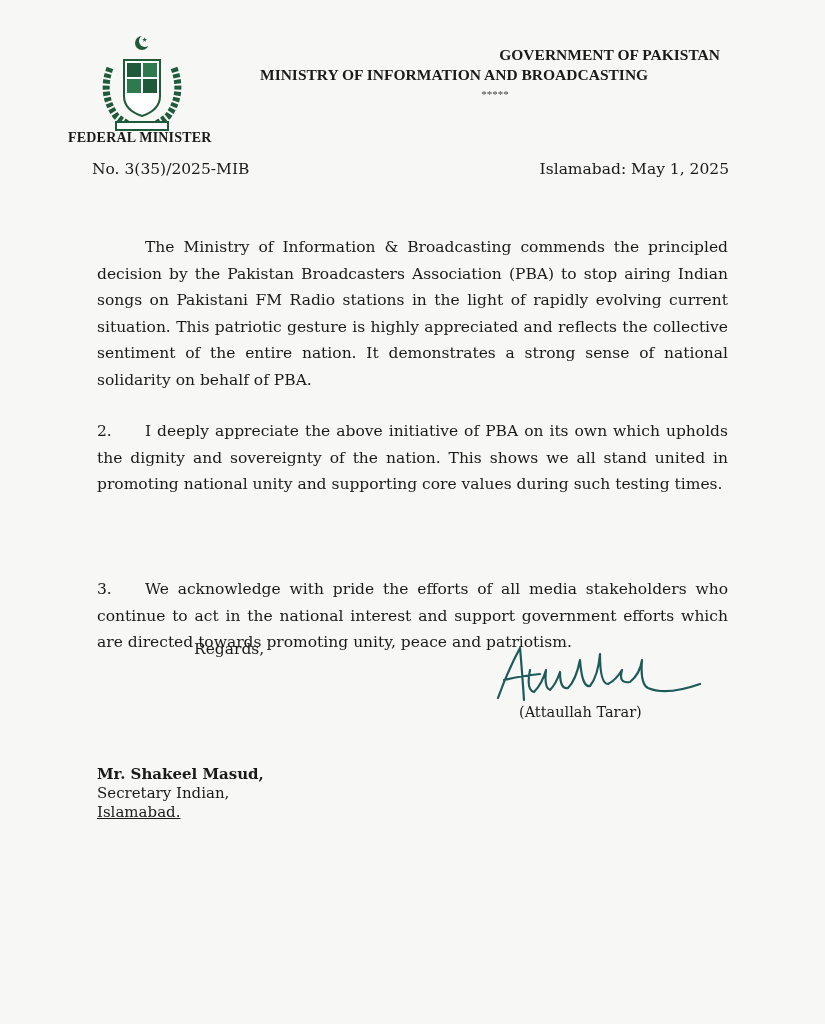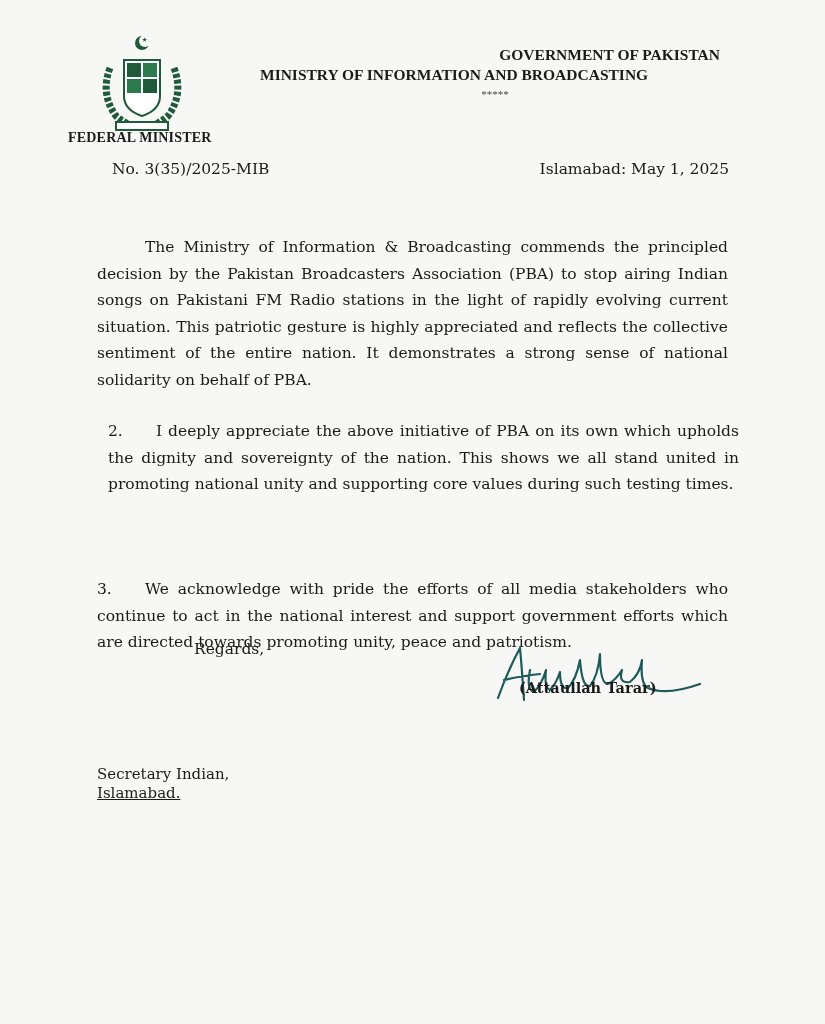--- a/index.html
+++ b/index.html
@@ -6,30 +6,30 @@
   body {
     width:825px; height:1024px; background:#f7f7f5; position:relative; overflow:hidden;
     color:#1a1a1a;
   }
   .abs { position:absolute; }
   .emblem { left:96px; top:34px; width:92px; height:100px; }
   .federal { left:68px; top:130px; font-family:"Liberation Serif", serif; font-weight:bold; font-size:14px; letter-spacing:0.2px; }
   .hdr1 { left:270px; width:450px; top:46px; text-align:right; font-family:"Liberation Serif", serif; font-weight:bold; font-size:15.5px; }
   .hdr2 { left:260px; width:470px; top:66px; text-align:left; font-family:"Liberation Serif", serif; font-weight:bold; font-size:15.5px; }
   .stars { left:270px; width:450px; top:88px; text-align:center; font-family:"Liberation Serif", serif; font-size:11px; color:#444; }
-  .refno { left:112px; top:160px; font-family:"DejaVu Serif", serif; font-size:15.5px; }
+  .refno { left:92px; top:160px; font-family:"DejaVu Serif", serif; font-size:15.5px; }
   .date { right:96px; top:160px; font-family:"DejaVu Serif", serif; font-size:15.5px; }
   .body-text { left:97px; width:631px; font-family:"DejaVu Serif", serif; font-size:15.5px; line-height:26.5px; text-align:justify; }
   .p1 { top:234px; text-indent:48px; }
-  .p2 { top:418px;margin-left:11px; }
+  .p2 { top:418px; }
   .p3 { top:576px; }
   .num { display:inline-block; width:48px; }
   .regards { left:194px; top:640px; font-family:"DejaVu Serif", serif; font-size:15.5px; }
   .sig { left:490px; top:640px; width:230px; height:70px; }
-  .signame { left:519px; top:679px; font-family:"DejaVu Serif", serif; font-weight:bold; font-size:14.5px; }
+  .signame { left:519px; top:704px; font-family:"DejaVu Serif", serif; font-weight:normal; font-size:14.5px; }
   .addr { left:97px; top:765px; font-family:"DejaVu Serif", serif; font-size:15px; line-height:19px; }
   .addr .bold { font-weight:bold; }
   .addr .ul { text-decoration:underline; }
 </style>
 </head>
 <body>
 
 <svg class="abs emblem" viewBox="0 0 92 100">
 
   <circle cx="46" cy="9" r="7" fill="#1f5a3a"></circle>
@@ -67,15 +67,16 @@
 </div>
 
 <div class="abs regards">Regards,</div>
 
 <svg class="abs sig" viewBox="0 0 230 70">
   <path d="M8 58 Q18 30 30 8 Q32 30 34 60 M14 40 Q30 36 50 34 M40 30 Q36 50 44 52 Q52 44 56 30 Q54 48 60 50 Q66 44 70 32 Q70 50 78 48 Q86 40 90 20 Q92 48 100 46 Q108 36 110 14 Q110 44 118 44 Q126 40 132 30 Q128 44 140 42 Q150 34 152 20 Q150 44 158 48 Q176 56 210 44" fill="none" stroke="#1d5a5a" stroke-width="2.2" stroke-linecap="round" stroke-linejoin="round"></path>
 </svg>
 <div class="abs signame">(Attaullah Tarar)</div>
 
 <div class="abs addr">
+  <div class="bold">Mr. Shakeel Masud,</div>
   <div>Secretary Indian,</div>
   <div class="ul">Islamabad.</div>
 </div>
 
 </body></html>

